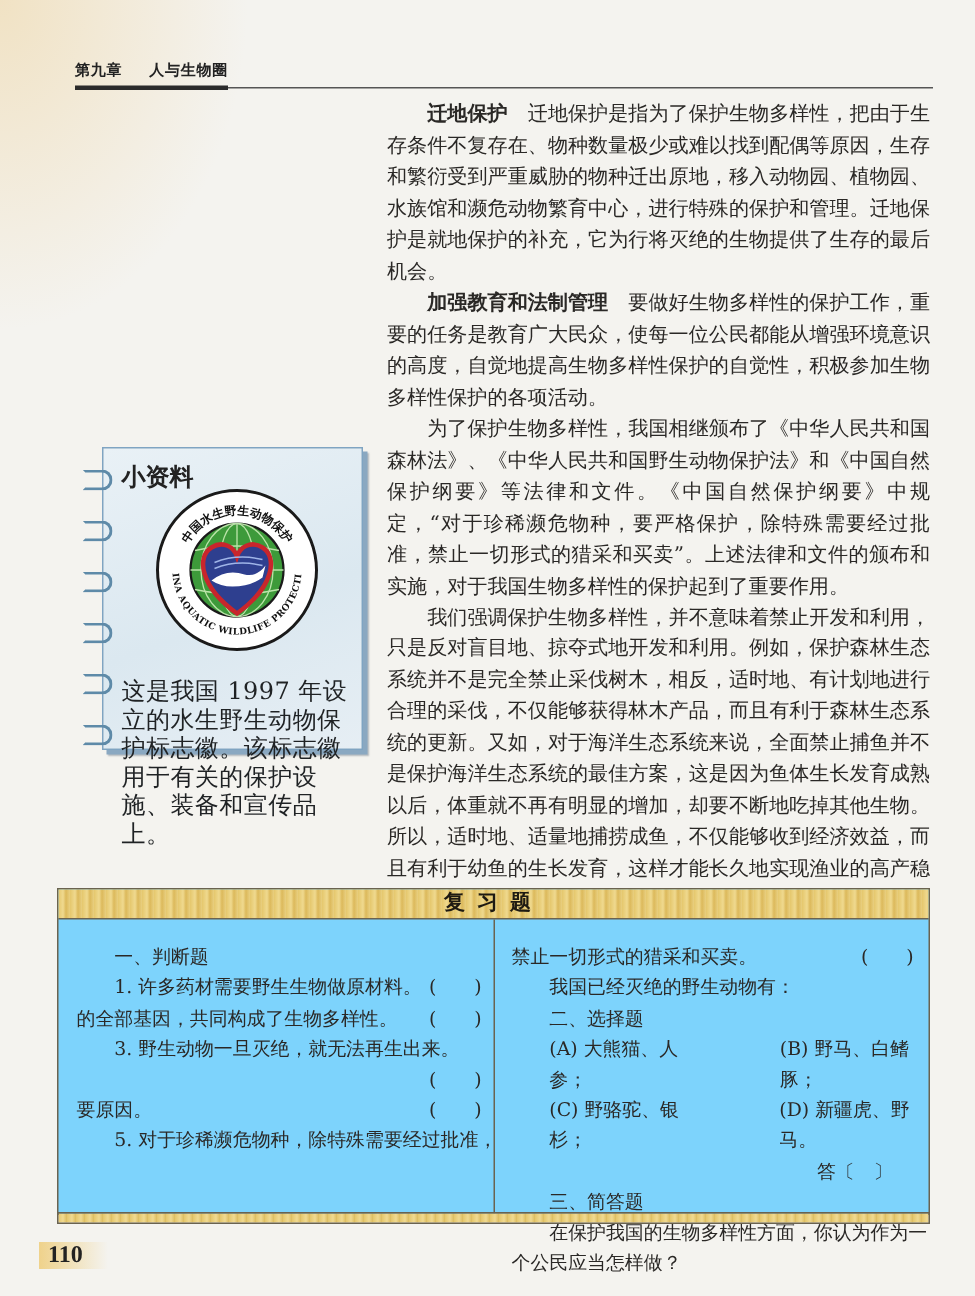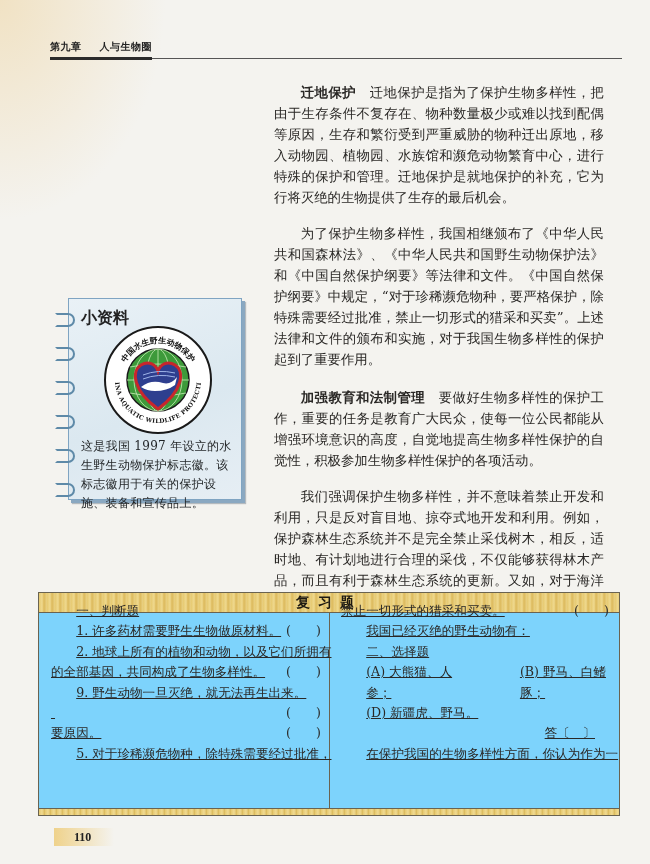--- a/index.html
+++ b/index.html
@@ -23,21 +23,21 @@
   .header-rule-thick {
     position: absolute; left: 50px; top: 57px; width: 102px; height: 3px; background: #2b2b2b;
   }
   .header-rule-thin {
     position: absolute; left: 152px; top: 58px; width: 470px; height: 1px; background: #555;
   }
   .main-text {
     position: absolute; left: 258px; top: 66px; width: 362px;
     font-size: 13.4px; line-height: 20.9px; text-align: justify; color: #2a2826;
   }
-  .main-text p { margin: 16px; text-indent: 2em; }
+  .main-text p { margin: 0; text-indent: 2em; }
   .main-text .kw { font-weight: bold; }
   .main-text .gap { display: inline-block; width: 1em; }
 
   
   .note-card {
     position: absolute; left: 68px; top: 298px; width: 172px; height: 200px;
     background: linear-gradient(160deg, #e9f1f6 0%, #dbe8f0 55%, #e6eef4 100%);
     border: 1px solid #7fa4c2;
     box-shadow: 3px 3px 0 #8aa8c1, 4px 4px 1px rgba(60,80,100,0.35);
   }
@@ -45,74 +45,74 @@
     position: absolute; left: 12px; top: 9px; font-size: 16px; font-weight: bold; color: #222;
     font-family: "DejaVu Sans", sans-serif;
   }
   .rings { position: absolute; left: -14px; top: 14px; }
   .ring {
     width: 16px; height: 10px; border: 2px solid #5e8aa8; border-left-color: transparent;
     border-radius: 0 8px 8px 0; margin-bottom: 20px; background: transparent;
   }
   .emblem { position: absolute; left: 34px; top: 26px; width: 110px; height: 110px; }
   .note-caption {
-    position: absolute; left: 12px; top: 138px; width: 156px;
-    font-size: 12px; line-height: 19px; color: #1f2224; letter-spacing: 0.3px;
+    position: absolute; left: 12px; top: 152px; width: 156px;
+    font-size: 16px; line-height: 19px; color: #1f2224; letter-spacing: 0.3px;
   }
 
   
   .review-box {
     position: absolute; left: 38px; top: 592px; width: 580px; height: 216px;
     border: 1px solid #6a6350; background: #7dd3fc;
   }
   .review-header {
     height: 19px; border-bottom: 1px solid #6a6350;
     background: repeating-linear-gradient(90deg, #e6c970 0px, #efd98f 3px, #dcb95b 5px, #ead285 8px);
     text-align: center; font-size: 14px; font-weight: bold; letter-spacing: 8px; line-height: 19px;
     color: #1e1a12; font-family: "DejaVu Sans", sans-serif;
   }
   .review-footer {
     position: absolute; left: -1px; right: -1px; bottom: -7px; height: 6px;
     background: repeating-linear-gradient(90deg, #e6c970 0px, #f0da92 3px, #d9b757 6px);
     border: 1px solid #6a6350;
   }
   .review-divider { position: absolute; left: 290px; top: 20px; width: 1px; height: 196px; background: #6a6350; }
-  .col { position: absolute; top: 8px; font-size: 12.6px; line-height: 20.4px; color: #2a2826; text-decoration: underline; }
+  .col { position: absolute; top: 35px; font-size: 12.6px; line-height: 20.4px; color: #2a2826; }
   .col.left { left: 12px; width: 270px; }
   .col.right { left: 302px; width: 268px; }
   .line { white-space: nowrap; position: relative; }
   .ind { padding-left: 2em; }
   .paren { position: absolute; right: 0; }
   .opts { display: flex; padding-left: 2em; gap: 48px; }
   .opts span { display: inline-block; }
   .opts .a { width: 132px; }
   .answer { text-align: right; padding-right: 14px; }
 
   .page-num {
-    position: absolute; left: 54px; top: 828px; width: 40px; height: 18px;
+    position: absolute; left: 26px; top: 828px; width: 40px; height: 18px;
     background: linear-gradient(90deg, #efd28b, rgba(246,240,220,0));
-    font-size: 12px; font-weight: bold; line-height: 18px; padding-left: 20px; color: #222;
+    font-size: 16px; font-weight: bold; line-height: 18px; padding-left: 6px; color: #222;
     font-family: "Liberation Serif", serif;
   }
 </style>
 </head>
 <body>
 
 <div class="page-bg"></div>
 
 <div class="chapter-header">
   <span>第九章</span><span class="sep"></span><span>人与生物圈</span>
 </div>
 <div class="header-rule-thick"></div>
 <div class="header-rule-thin"></div>
 
 <div class="main-text">
   <p><span class="kw">迁地保护</span><span class="gap"></span><span>迁地保护是指为了保护生物多样性，把由于生存条件不复存在、物种数量极少或难以找到配偶等原因，生存和繁衍受到严重威胁的物种迁出原地，移入动物园、植物园、水族馆和濒危动物繁育中心，进行特殊的保护和管理。迁地保护是就地保护的补充，它为行将灭绝的生物提供了生存的最后机会。</span></p>
+  <p><span class="kw">加强教育和法制管理</span><span class="gap"></span><span>要做好生物多样性的保护工作，重要的任务是教育广大民众，使每一位公民都能从增强环境意识的高度，自觉地提高生物多样性保护的自觉性，积极参加生物多样性保护的各项活动。</span></p>
   <p>为了保护生物多样性，我国相继颁布了《中华人民共和国森林法》、《中华人民共和国野生动物保护法》和《中国自然保护纲要》等法律和文件。《中国自然保护纲要》中规定，“对于珍稀濒危物种，要严格保护，除特殊需要经过批准，禁止一切形式的猎采和买卖”。上述法律和文件的颁布和实施，对于我国生物多样性的保护起到了重要作用。</p>
-  <p><span class="kw">加强教育和法制管理</span><span class="gap"></span><span>要做好生物多样性的保护工作，重要的任务是教育广大民众，使每一位公民都能从增强环境意识的高度，自觉地提高生物多样性保护的自觉性，积极参加生物多样性保护的各项活动。</span></p>
   <p>我们强调保护生物多样性，并不意味着禁止开发和利用，只是反对盲目地、掠夺式地开发和利用。例如，保护森林生态系统并不是完全禁止采伐树木，相反，适时地、有计划地进行合理的采伐，不仅能够获得林木产品，而且有利于森林生态系统的更新。又如，对于海洋生态系统来说，全面禁止捕鱼并不是保护海洋生态系统的最佳方案，这是因为鱼体生长发育成熟以后，体重就不再有明显的增加，却要不断地吃掉其他生物。所以，适时地、适量地捕捞成鱼，不仅能够收到经济效益，而且有利于幼鱼的生长发育，这样才能长久地实现渔业的高产稳产。总之，只要对生物多样性保护和利用得当，生物多样性将世世代代地、可持续地为人类造福。</p>
 </div>
 
 <div class="note-card">
   <div class="rings">
     <div class="ring"></div>
     <div class="ring"></div>
     <div class="ring"></div>
     <div class="ring"></div>
     <div class="ring"></div>
@@ -144,39 +144,41 @@
   <div class="note-caption">这是我国 1997 年设立的水生野生动物保护标志徽。该标志徽用于有关的保护设施、装备和宣传品上。</div>
 </div>
 
 <div class="review-box">
   <div class="review-header">复习题</div>
   <div class="review-divider"></div>
 
   <div class="col left">
     <div class="line ind">一、判断题</div>
     <div class="line ind"><span>1. 许多药材需要野生生物做原材料。</span><span class="paren">(　　)</span></div>
-    <div class="line ind">2. 地球上所有的植物和动物，以及它们所拥有</div>
     <div class="line"><span>的全部基因，共同构成了生物多样性。</span><span class="paren">(　　)</span></div>
-    <div class="line ind">9. 野生动物一旦灭绝，就无法再生出来。</div>
+    <div class="line ind">3. 野生动物一旦灭绝，就无法再生出来。</div>
     <div class="line">&nbsp;<span class="paren">(　　)</span></div>
     <div class="line"><span>要原因。</span><span class="paren">(　　)</span></div>
     <div class="line ind">5. 对于珍稀濒危物种，除特殊需要经过批准，</div>
   </div>
 
   <div class="col right">
     <div class="line"><span>禁止一切形式的猎采和买卖。</span><span class="paren">(　　)</span></div>
     <div class="line ind">我国已经灭绝的野生动物有：</div>
     <div class="line ind">二、选择题</div>
     <div class="opts">
       <span class="a">(A) 大熊猫、人参；</span>
       <span>(B) 野马、白鳍豚；</span>
     </div>
     <div class="opts">
+      <span class="a">(C) 野骆驼、银杉；</span>
       <span>(D) 新疆虎、野马。</span>
     </div>
     <div class="line answer">答〔　〕</div>
+    <div class="line ind">三、简答题</div>
     <div class="line ind">在保护我国的生物多样性方面，你认为作为一</div>
+    <div class="line">个公民应当怎样做？</div>
   </div>
 
   <div class="review-footer"></div>
 </div>
 
 <div class="page-num">110</div>
 
 </body></html>

